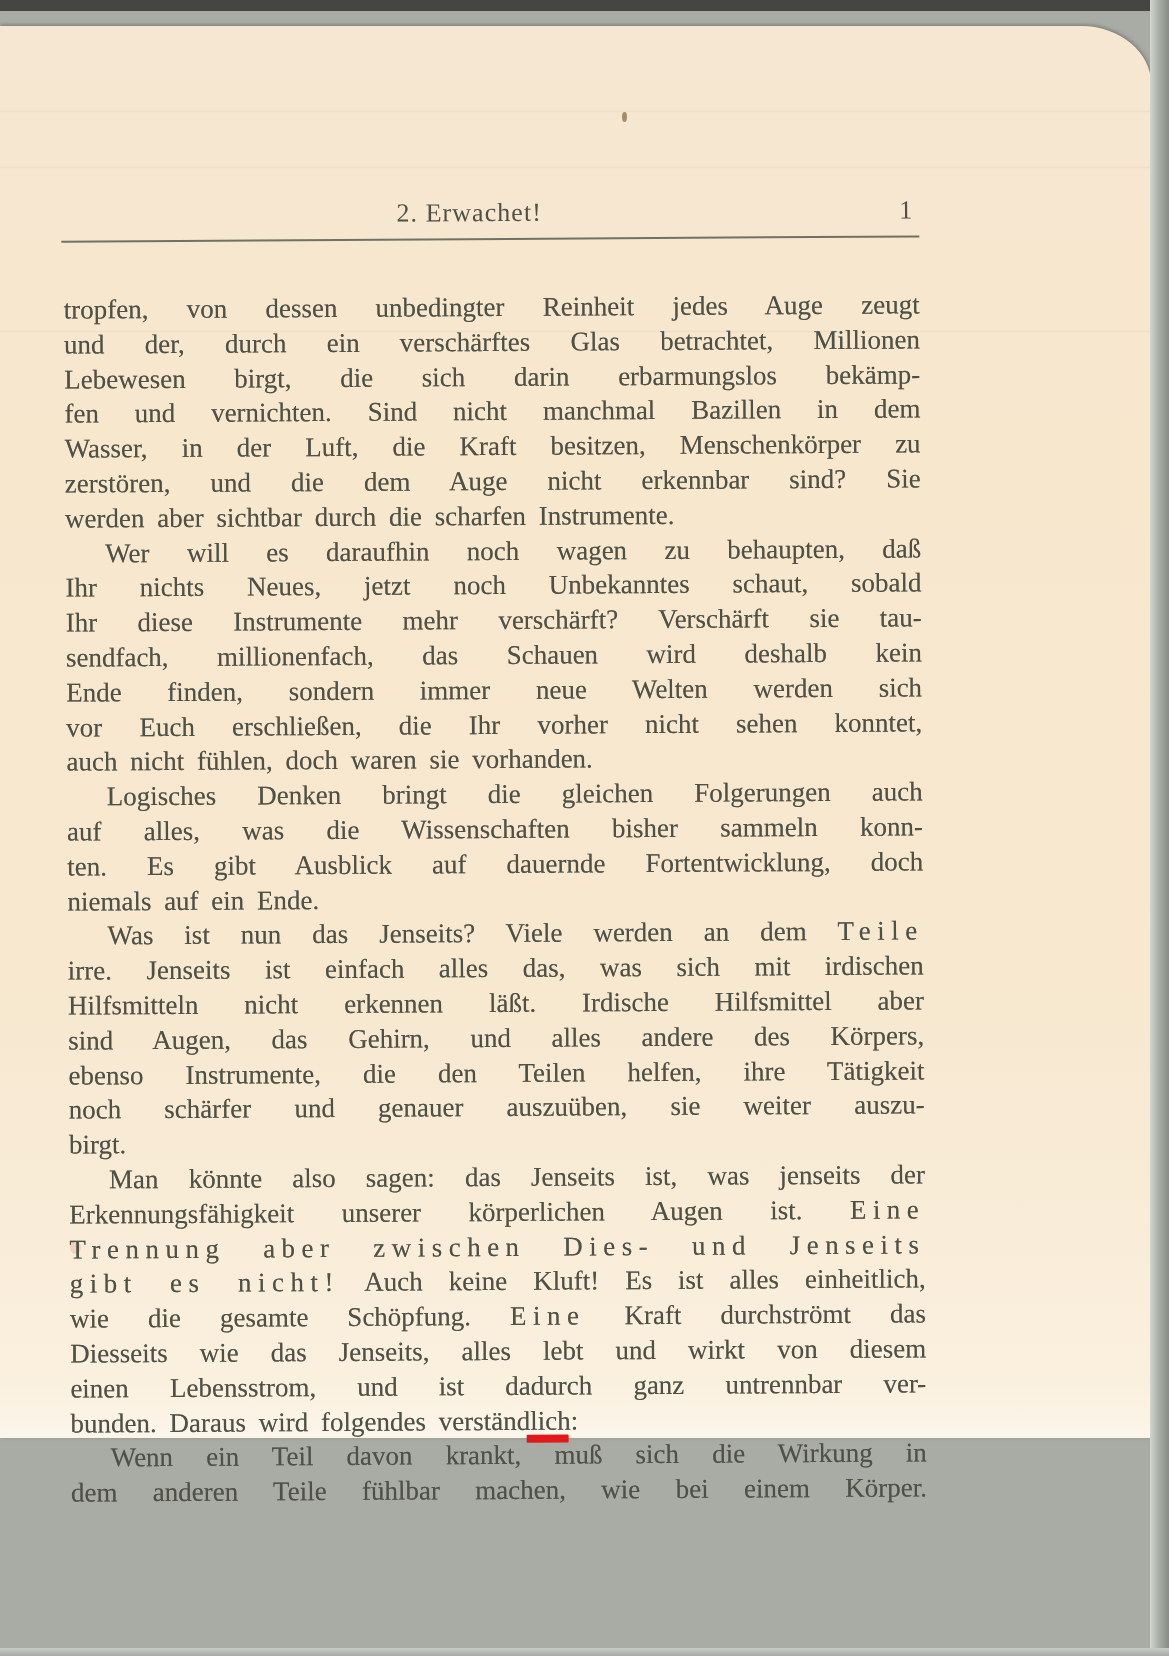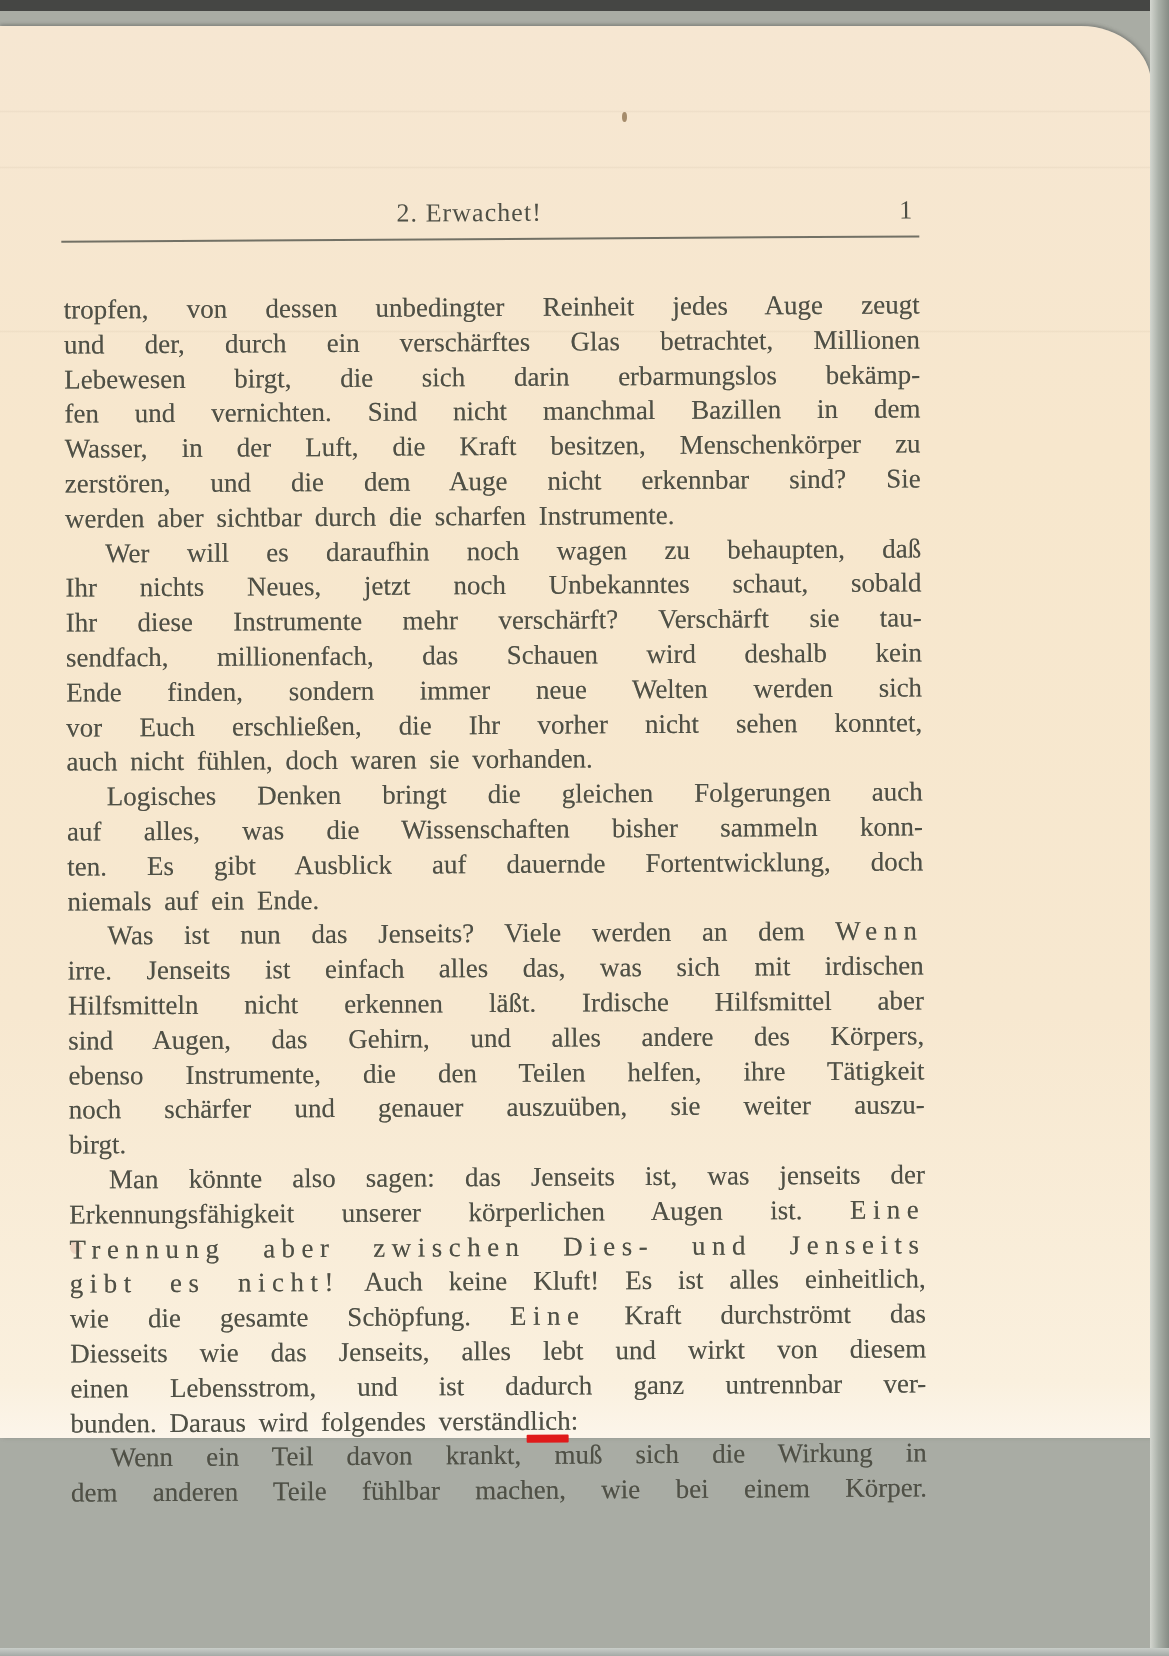--- a/index.html
+++ b/index.html
@@ -88,21 +88,21 @@
         <div class="line"><span class="">Ihr nichts Neues, jetzt noch Unbekanntes schaut, sobald</span></div>
         <div class="line"><span class="">Ihr diese Instrumente mehr verschärft? Verschärft sie tau-</span></div>
         <div class="line"><span class="">sendfach, millionenfach, das Schauen wird deshalb kein</span></div>
         <div class="line"><span class="">Ende finden, sondern immer neue Welten werden sich</span></div>
         <div class="line"><span class="">vor Euch erschließen, die Ihr vorher nicht sehen konntet,</span></div>
         <div class="line last"><span class="">auch nicht fühlen, doch waren sie vorhanden.</span></div>
         <div class="line indent"><span class="">Logisches Denken bringt die gleichen Folgerungen auch</span></div>
         <div class="line"><span class="">auf alles, was die Wissenschaften bisher sammeln konn-</span></div>
         <div class="line"><span class="">ten. Es gibt Ausblick auf dauernde Fortentwicklung, doch</span></div>
         <div class="line last"><span class="">niemals auf ein Ende.</span></div>
-        <div class="line indent"><span class="">Was ist nun das Jenseits? Viele werden an dem </span><span class="sp">Wenn</span></div>
+        <div class="line indent"><span class="">Was ist nun das Jenseits? Viele werden an dem </span><span class="sp">Teile</span></div>
         <div class="line"><span class="">irre. Jenseits ist einfach alles das, was sich mit irdischen</span></div>
         <div class="line"><span class="">Hilfsmitteln nicht erkennen läßt. Irdische Hilfsmittel aber</span></div>
         <div class="line"><span class="">sind Augen, das Gehirn, und alles andere des Körpers,</span></div>
         <div class="line"><span class="">ebenso Instrumente, die den Teilen helfen, ihre Tätigkeit</span></div>
         <div class="line"><span class="">noch schärfer und genauer auszuüben, sie weiter auszu-</span></div>
         <div class="line last"><span class="">birgt.</span></div>
         <div class="line indent"><span class="">Man könnte also sagen: das Jenseits ist, was jenseits der</span></div>
         <div class="line"><span class="">Erkennungsfähigkeit unserer körperlichen Augen ist. </span><span class="sp">Eine</span></div>
         <div class="line"><span class="sp">Trennung aber zwischen Dies- und Jenseits</span></div>
         <div class="line"><span class="sp">gibt es nicht!</span><span class=""> Auch keine Kluft! Es ist alles einheitlich,</span></div>

